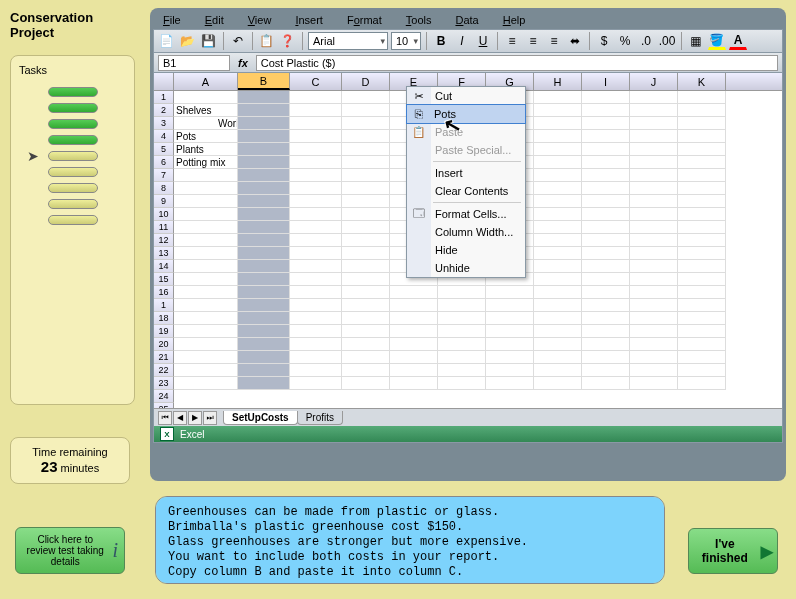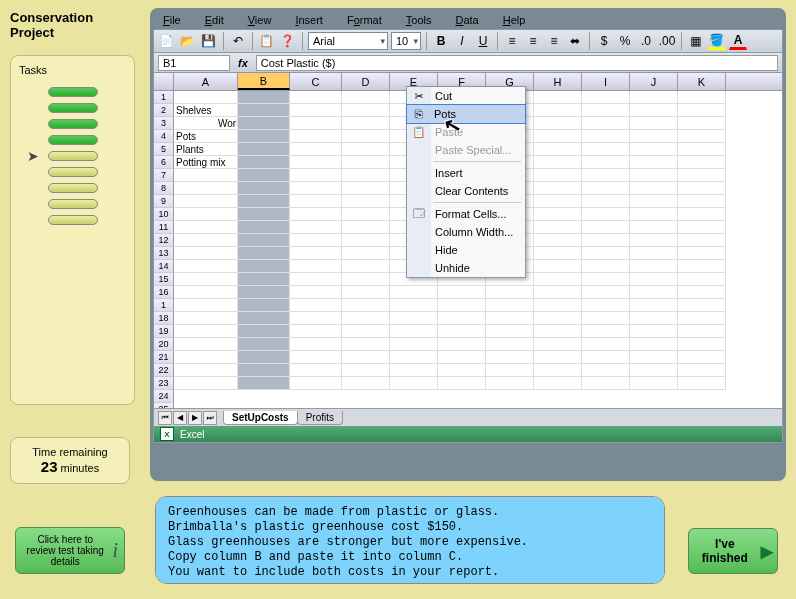--- a/index.html
+++ b/index.html
@@ -122,22 +122,22 @@
 
 <div class="finished-btn">
   <span>I've finished</span>
   <span class="tri">▶</span>
 </div>
 
 <div class="instructions">
   <div>Greenhouses can be made from plastic or glass.</div>
   <div>Brimballa's plastic greenhouse cost $150.</div>
   <div>Glass greenhouses are stronger but more expensive.</div>
+  <div>You want to include both costs in your report.</div>
   <div>Copy column B and paste it into column C.</div>
-  <div>You want to include both costs in your report.</div>
 </div>
 
 <div class="app-window">
   <div class="menu-bar">
     <span><u>F</u>ile</span>
     <span><u>E</u>dit</span>
     <span><u>V</u>iew</span>
     <span><u>I</u>nsert</span>
     <span>F<u>o</u>rmat</span>
     <span><u>T</u>ools</span>

